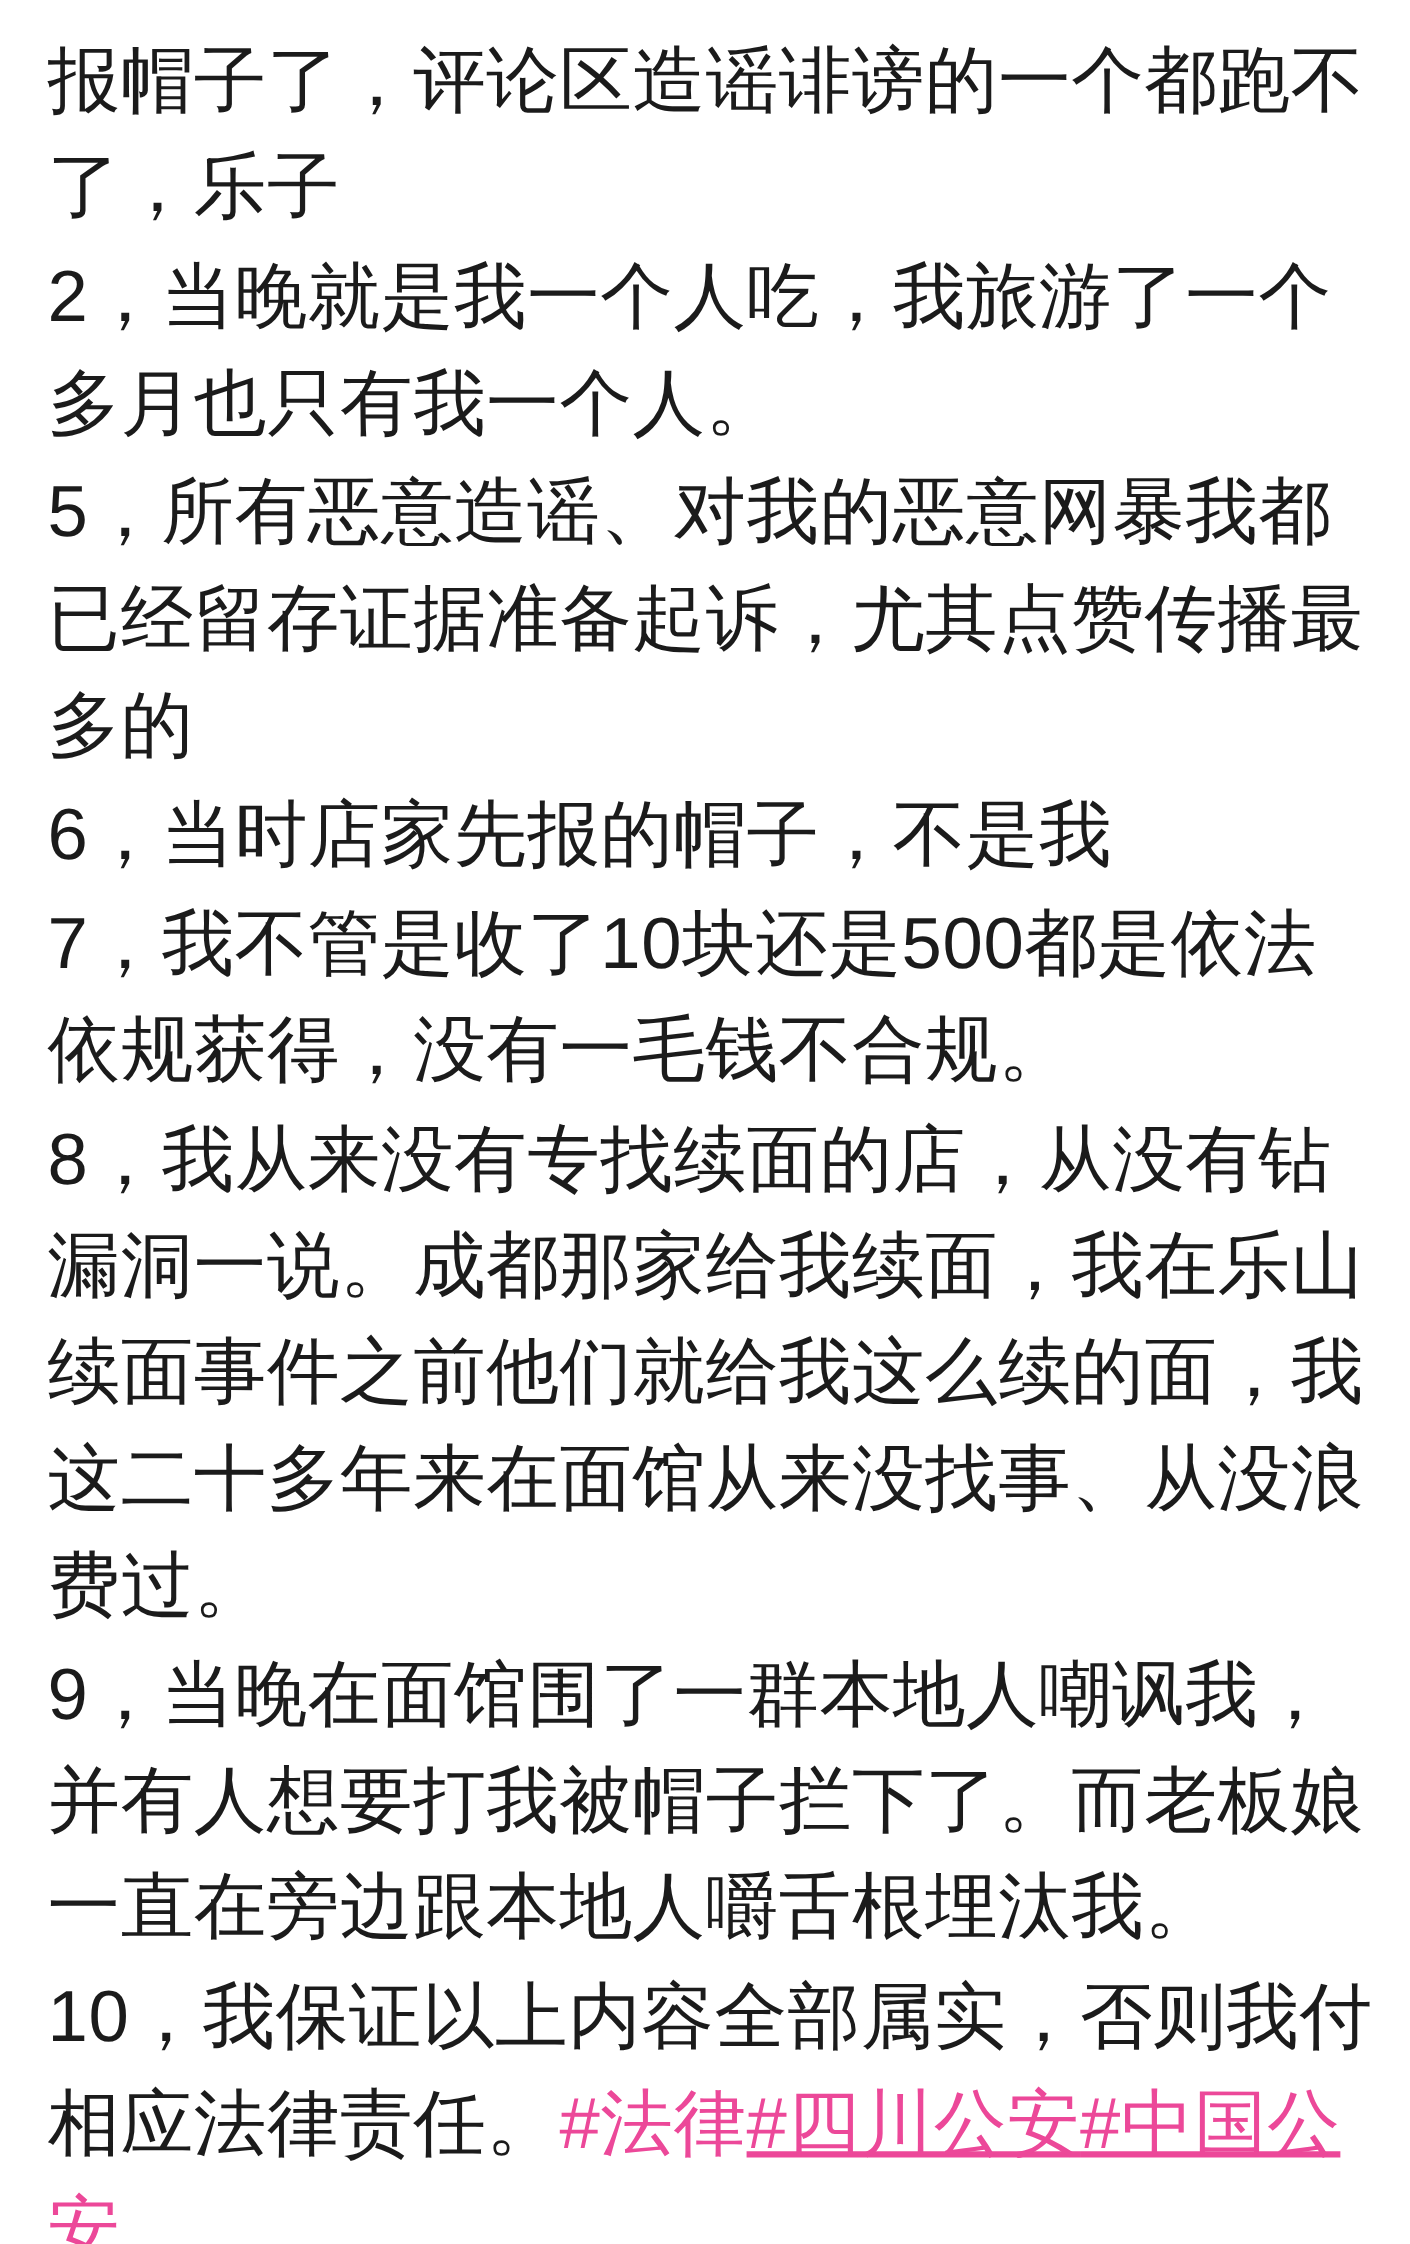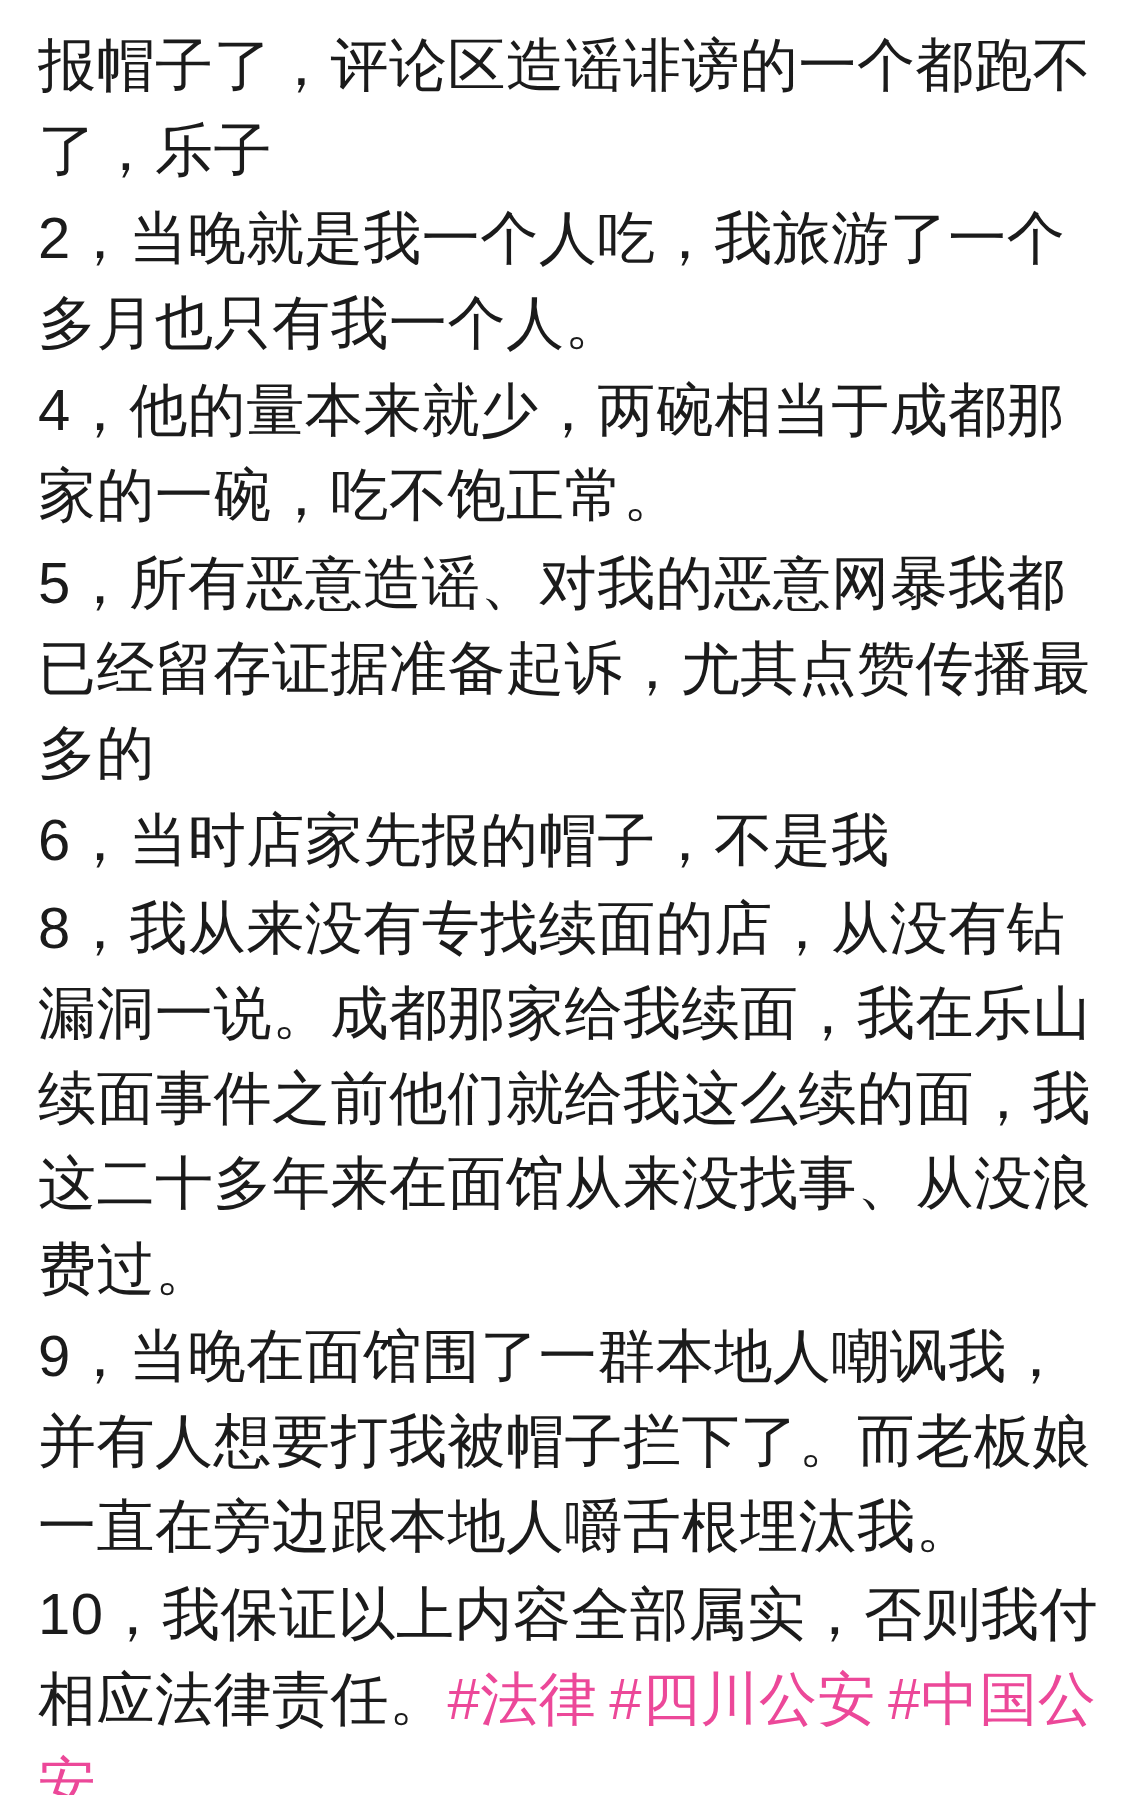--- a/index.html
+++ b/index.html
@@ -27,31 +27,32 @@
     white-space: normal;
   }
   .tags {
     margin-top: 0;
   }
   .tag {
     color: #ec4899;
     cursor: pointer;
   }
   .tag + .tag {
-    margin-left: 12px;
+    margin-left: 0;
+    text-decoration: underline;
   }
   .inline-text {
     display: inline;
   }
 </style>
 </head>
 <body>
 
 <div class="post">
   <p class="para">报帽子了，评论区造谣诽谤的一个都跑不了，乐子</p>
   <p class="para">2，当晚就是我一个人吃，我旅游了一个多月也只有我一个人。</p>
-  <p class="para">4，他的量本来就少，两碗相当于成都那家的一碗，吃不饱正常。</p>
   <p class="para">5，所有恶意造谣、对我的恶意网暴我都已经留存证据准备起诉，尤其点赞传播最多的</p>
   <p class="para">6，当时店家先报的帽子，不是我</p>
+  <p class="para">7，我不管是收了10块还是500都是依法依规获得，没有一毛钱不合规。</p>
   <p class="para">8，我从来没有专找续面的店，从没有钻漏洞一说。成都那家给我续面，我在乐山续面事件之前他们就给我这么续的面，我这二十多年来在面馆从来没找事、从没浪费过。</p>
   <p class="para">9，当晚在面馆围了一群本地人嘲讽我，并有人想要打我被帽子拦下了。而老板娘一直在旁边跟本地人嚼舌根埋汰我。</p>
   <p class="para tags"><span class="inline-text">10，我保证以上内容全部属实，否则我付相应法律责任。</span><span class="tag">#法律</span><span class="tag">#四川公安</span><span class="tag">#中国公安</span></p>
 </div>
 
 </body></html>

